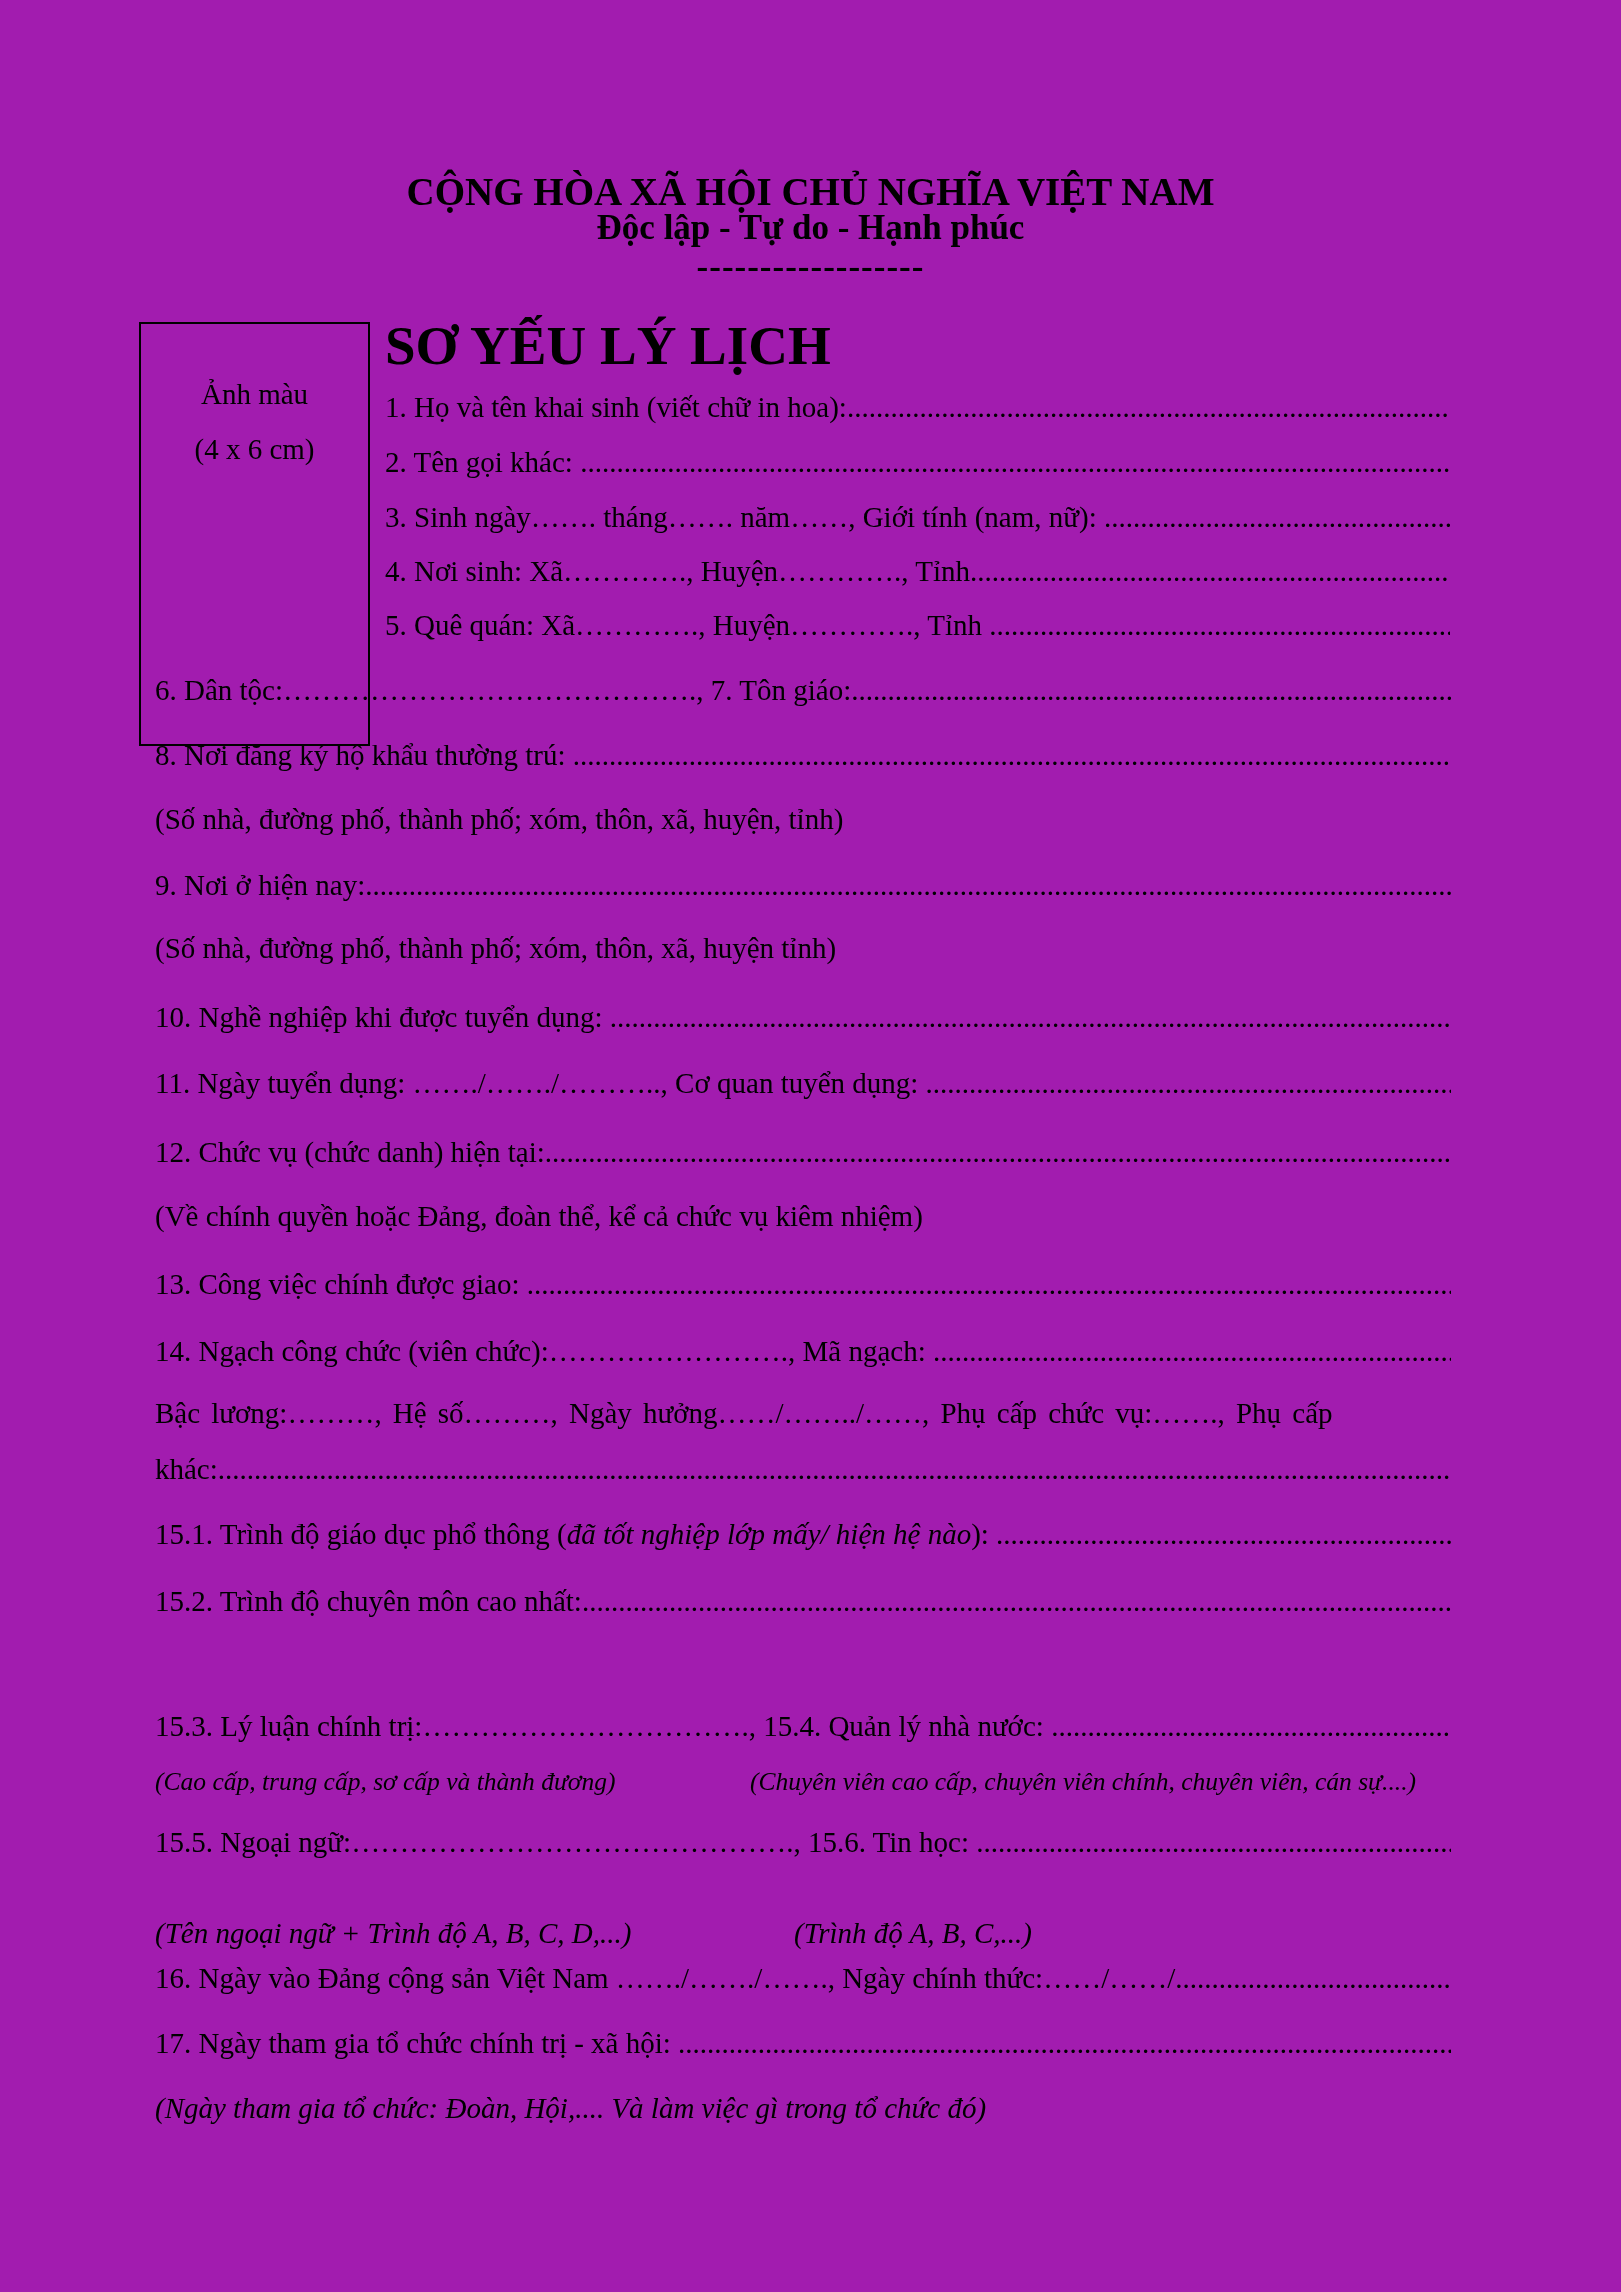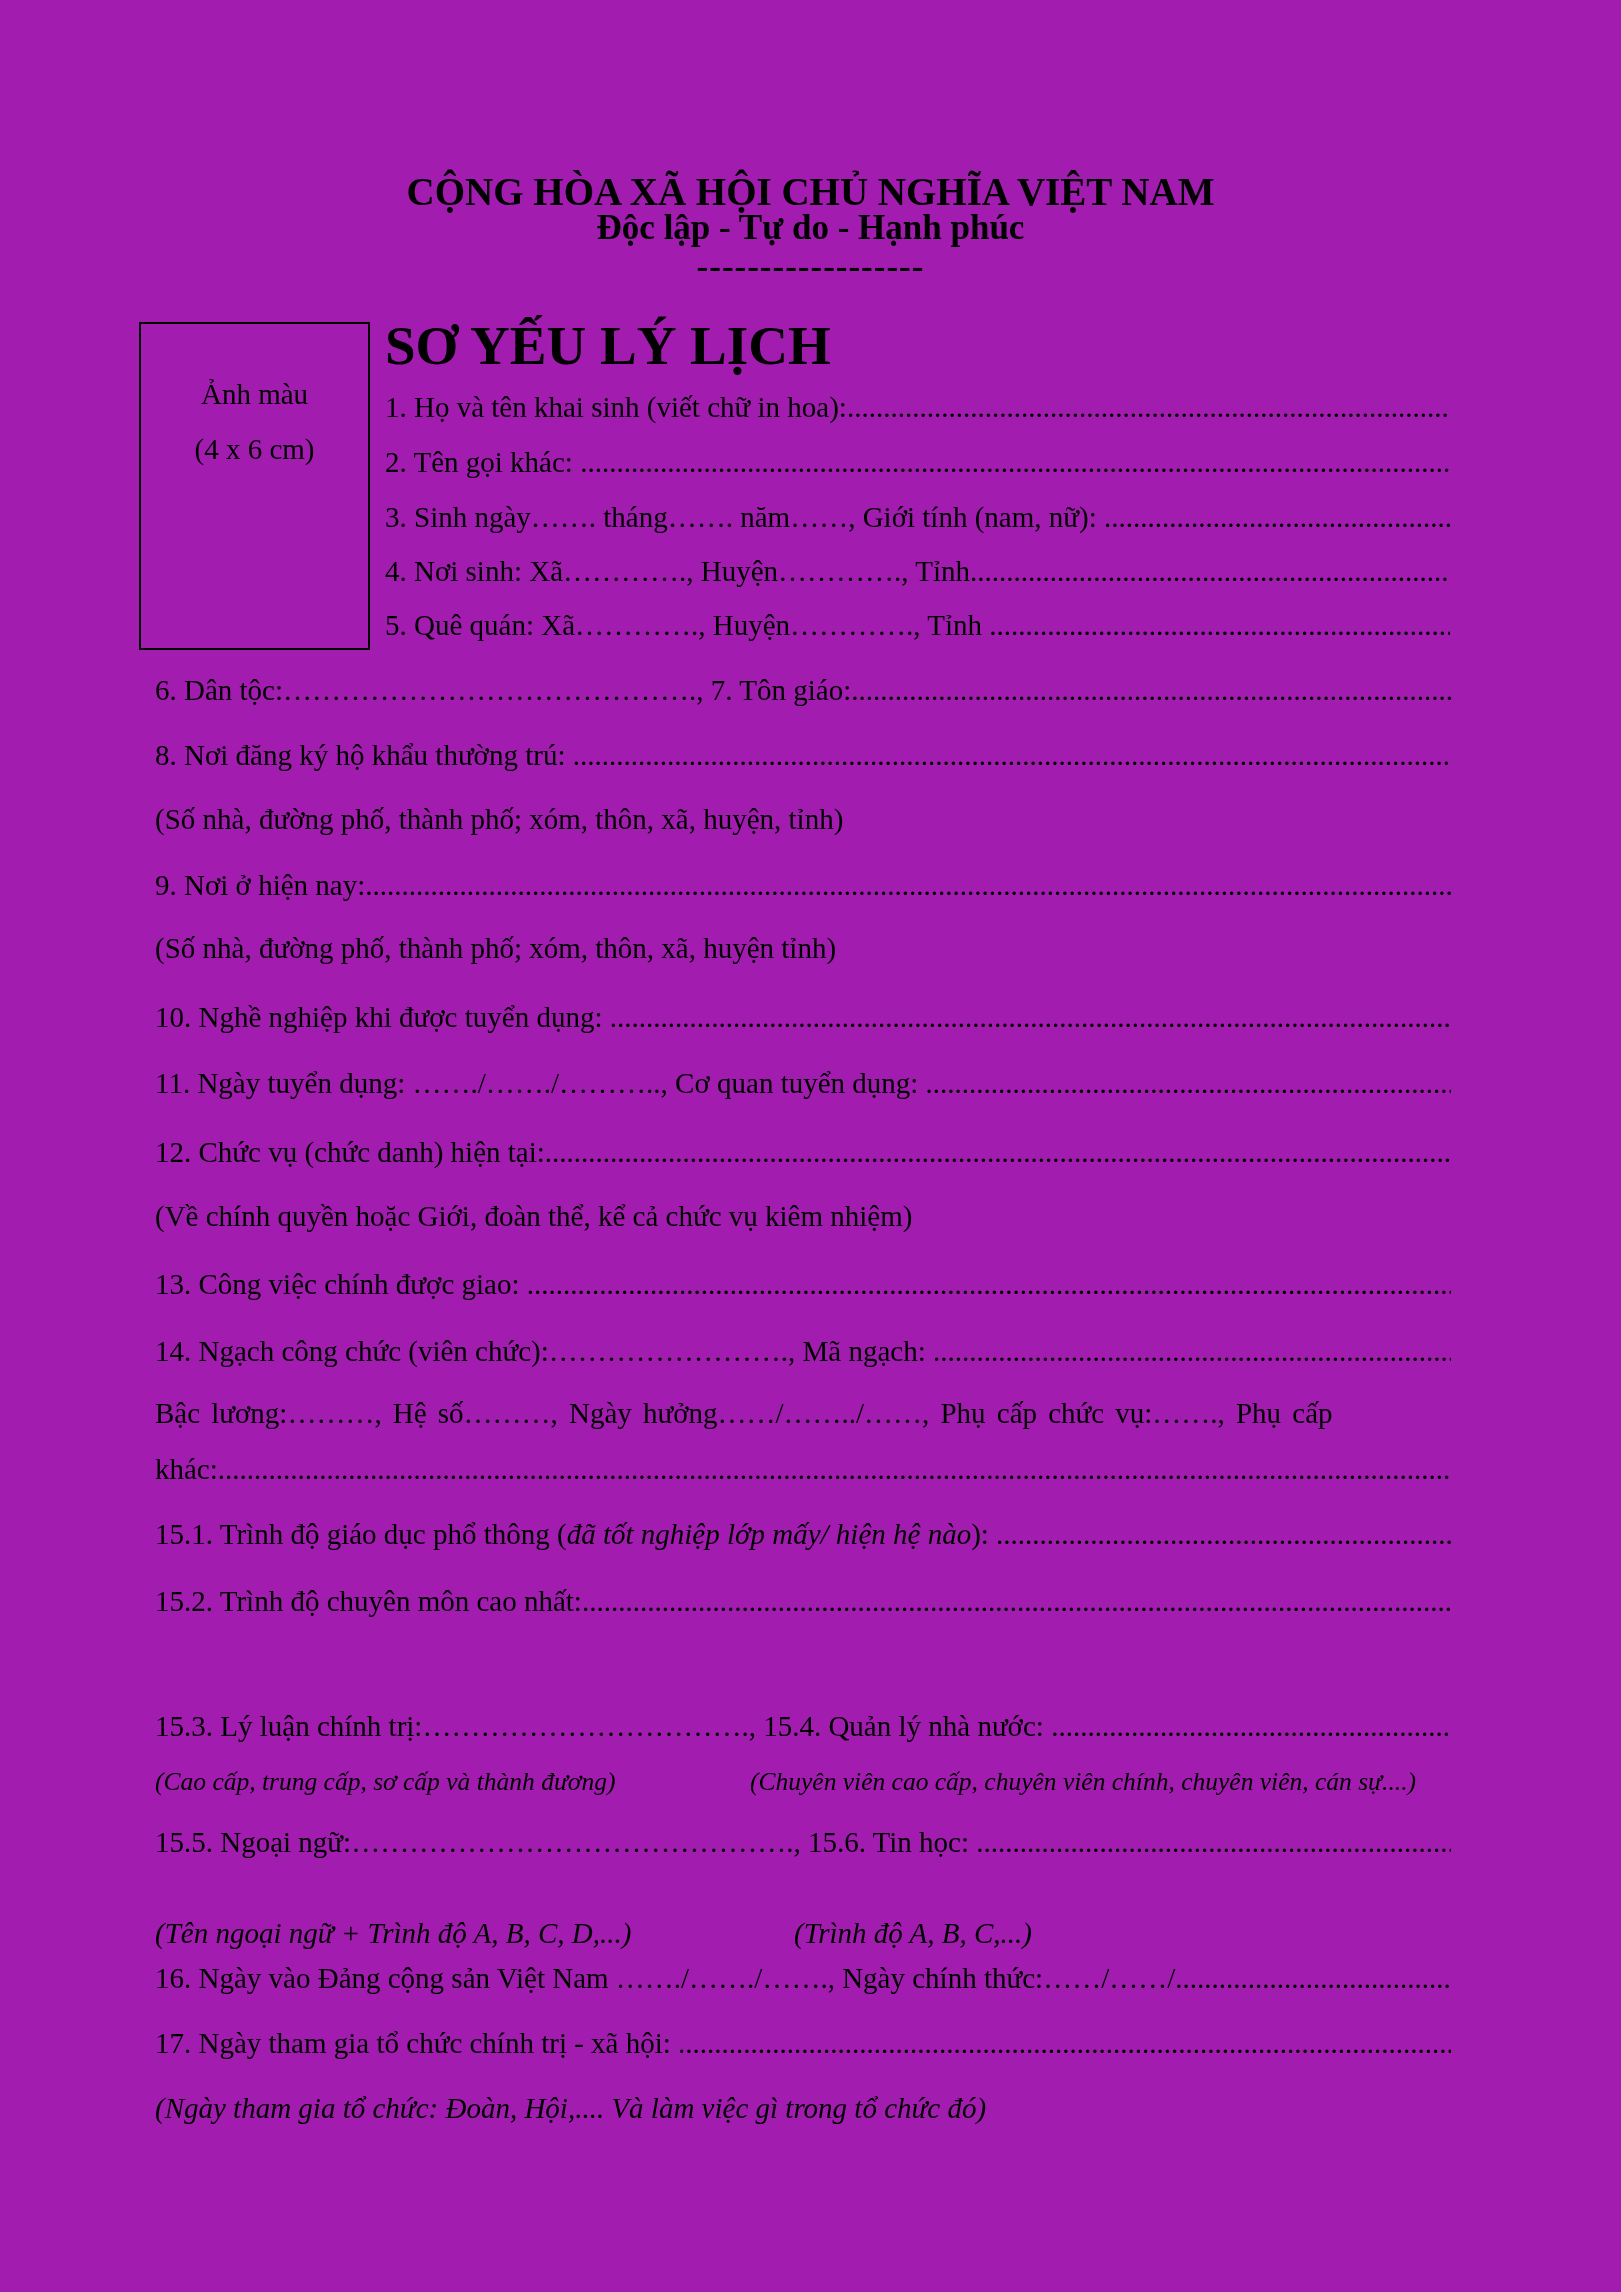--- a/index.html
+++ b/index.html
@@ -10,21 +10,21 @@
     background:#a21caf;
     color:#000;
     font-family:"Liberation Serif","DejaVu Serif",serif;
     overflow:hidden;
   }
   .hline{position:absolute;left:0;width:100%;text-align:center;font-weight:bold;white-space:nowrap;}
   .h1{top:168px;font-size:39px;line-height:47px;}
   .h2{top:206px;font-size:35px;line-height:43px;}
   .hsep{top:247px;font-size:35px;line-height:39px;letter-spacing:1px;}
   .photo{
-    position:absolute;left:139px;top:322px;width:231px;height:328px;
+    position:absolute;left:139px;top:322px;width:231px;height:424px;
     border:2.9px solid #000;box-sizing:border-box;
     display:flex;flex-direction:column;align-items:center;
     padding-top:51px;gap:15.7px;font-size:29px;
   }
   .photo div{line-height:39px;}
   .title{
     position:absolute;left:385px;top:318px;width:1065px;
     text-align:left;font-weight:bold;font-size:55px;line-height:55px;white-space:nowrap;font-family:Liberation Serif, serif;
   }
   .line{
@@ -62,21 +62,21 @@
   <div class="line col" style="top:604px">5. Quê quán: Xã…………., Huyện…………., Tỉnh ..........................................................................................................................................................................</div>
 
   <div class="line full" style="top:669px">6. Dân tộc:……………………………………., 7. Tôn giáo:..........................................................................................................................................................................</div>
   <div class="line full" style="top:734px">8. Nơi đăng ký hộ khẩu thường trú: ..........................................................................................................................................................................................</div>
   <div class="line full" style="top:798px">(Số nhà, đường phố, thành phố; xóm, thôn, xã, huyện, tỉnh)</div>
   <div class="line full" style="top:864px">9. Nơi ở hiện nay:..........................................................................................................................................................................................................</div>
   <div class="line full" style="top:927px">(Số nhà, đường phố, thành phố; xóm, thôn, xã, huyện tỉnh)</div>
   <div class="line full" style="top:996px">10. Nghề nghiệp khi được tuyển dụng: ..........................................................................................................................................................................</div>
   <div class="line full" style="top:1062px">11. Ngày tuyển dụng: ……./……./……….., Cơ quan tuyển dụng: ..........................................................................................................................................................................</div>
   <div class="line full" style="top:1131px">12. Chức vụ (chức danh) hiện tại:..........................................................................................................................................................................................</div>
-  <div class="line full" style="top:1195px">(Về chính quyền hoặc Giới, đoàn thể, kể cả chức vụ kiêm nhiệm)</div>
+  <div class="line full" style="top:1195px">(Về chính quyền hoặc Đảng, đoàn thể, kể cả chức vụ kiêm nhiệm)</div>
   <div class="line full" style="top:1263px">13. Công việc chính được giao: ..........................................................................................................................................................................................</div>
   <div class="line full" style="top:1330px">14. Ngạch công chức (viên chức):……………………., Mã ngạch: ..........................................................................................................................................................................</div>
   <div class="line full ws" style="top:1392px">Bậc lương:………, Hệ số………, Ngày hưởng……/……../……, Phụ cấp chức vụ:……., Phụ cấp</div>
   <div class="line full" style="top:1448px">khác:......................................................................................................................................................................................................................</div>
 
   <div class="line full" style="top:1513px"><span>15.1. Trình độ giáo dục phổ thông (</span><span class="it">đã tốt nghiệp lớp mấy/ hiện hệ nào</span><span>): ..........................................................................................................................................................................</span></div>
 
   <div class="line full" style="top:1580px">15.2. Trình độ chuyên môn cao nhất:..........................................................................................................................................................................................</div>
 
   <div class="line full" style="top:1705px">15.3. Lý luận chính trị:……………………………., 15.4. Quản lý nhà nước: ..........................................................................................................................................................................</div>

